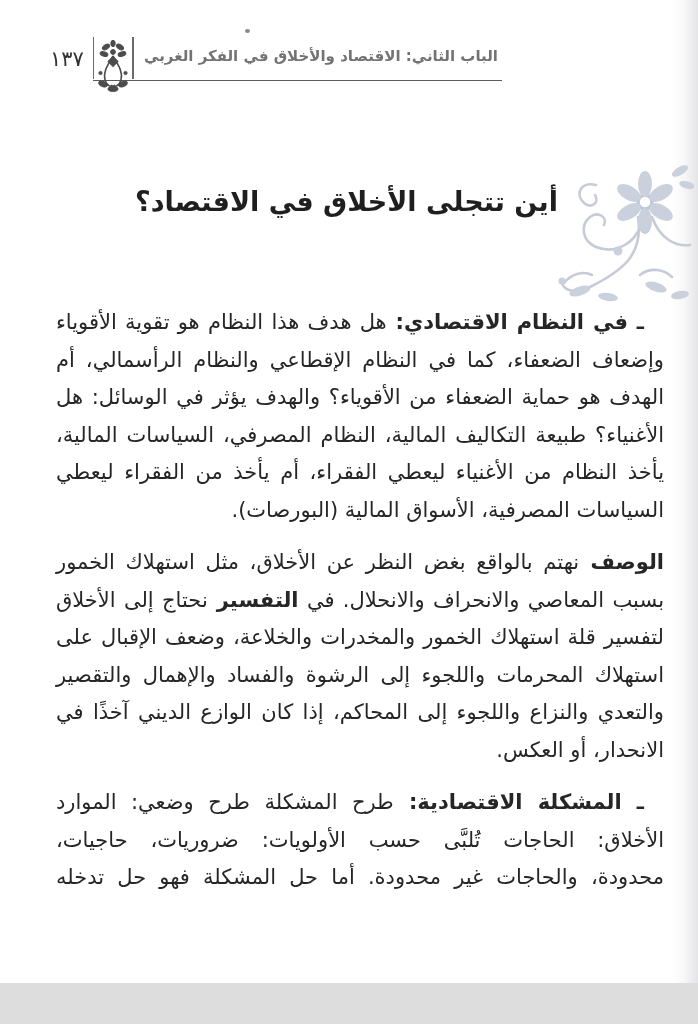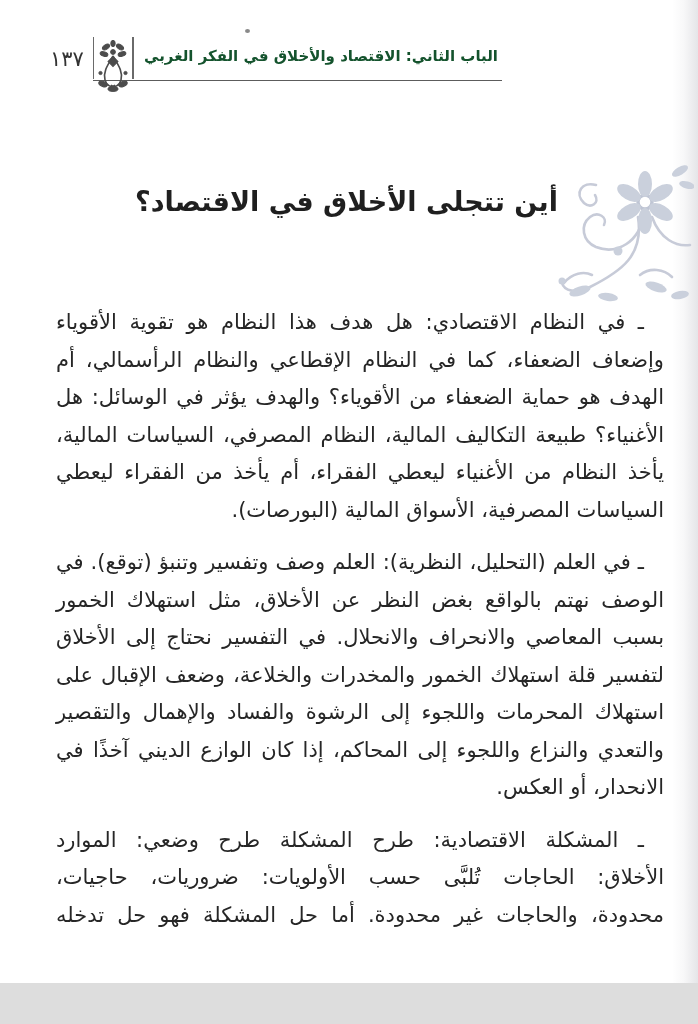--- a/index.html
+++ b/index.html
@@ -56,21 +56,21 @@
   .header-ornament {
     display: inline-block;
     width: 36px; height: 52px;
     margin: 0 1px;
     transform: translateY(8px);
   }
   .chapter-title {
     direction: rtl;
     font-size: 15px;
     font-weight: bold;
-    color: #14532d;
+    color: #737373;
     padding: 0 4px 4px 10px;
     white-space: nowrap;
     line-height: 40px;
   }
   
   .title-ornament {
     position: absolute;
     top: 155px; right: 4px;
     width: 150px; height: 152px;
     z-index: 0;
@@ -102,21 +102,21 @@
     direction: rtl;
     line-height: 37.5px;
     font-size: 21px;
     text-align: justify;
     text-align-last: justify;
     white-space: nowrap;
     overflow: visible;
   }
   .text-line.indent-line { padding-right: 20px; }
   .text-line.last-line { text-align-last: right; }
-  .seg.bold { font-weight: normal; }
+  .seg.bold { font-weight: bold; }
 </style>
 </head>
 <body>
 
 <div class="page">
 
   <div class="edge-shadow"></div>
   <div class="speck"></div>
 
   <header class="running-header">
@@ -185,21 +185,20 @@
   <main id="content" class="body-text">
       <div class="paragraph">
         <div class="text-line indent-line"><span class="seg bold">ـ في النظام الاقتصادي: </span><span class="seg">هل هدف هذا النظام هو تقوية الأقوياء</span></div>
         <div class="text-line"><span class="seg">وإضعاف الضعفاء، كما في النظام الإقطاعي والنظام الرأسمالي، أم</span></div>
         <div class="text-line"><span class="seg">الهدف هو حماية الضعفاء من الأقوياء؟ والهدف يؤثر في الوسائل: هل</span></div>
         <div class="text-line"><span class="seg">الأغنياء؟ طبيعة التكاليف المالية، النظام المصرفي، السياسات المالية،</span></div>
         <div class="text-line"><span class="seg">يأخذ النظام من الأغنياء ليعطي الفقراء، أم يأخذ من الفقراء ليعطي</span></div>
         <div class="text-line last-line"><span class="seg">السياسات المصرفية، الأسواق المالية (البورصات).</span></div>
       </div>
       <div class="paragraph">
-        <div class="text-line indent-line"><span class="seg bold">ـ في العلم (التحليل، النظرية): </span><span class="seg">العلم وصف وتفسير وتنبؤ (توقع). في</span></div>
         <div class="text-line"><span class="seg bold">الوصف </span><span class="seg">نهتم بالواقع بغض النظر عن الأخلاق، مثل استهلاك الخمور</span></div>
         <div class="text-line"><span class="seg">بسبب المعاصي والانحراف والانحلال. في </span><span class="seg bold">التفسير </span><span class="seg">نحتاج إلى الأخلاق</span></div>
         <div class="text-line"><span class="seg">لتفسير قلة استهلاك الخمور والمخدرات والخلاعة، وضعف الإقبال على</span></div>
         <div class="text-line"><span class="seg">استهلاك المحرمات واللجوء إلى الرشوة والفساد والإهمال والتقصير</span></div>
         <div class="text-line"><span class="seg">والتعدي والنزاع واللجوء إلى المحاكم، إذا كان الوازع الديني آخذًا في</span></div>
         <div class="text-line last-line"><span class="seg">الانحدار، أو العكس.</span></div>
       </div>
       <div class="paragraph">
         <div class="text-line indent-line"><span class="seg bold">ـ المشكلة الاقتصادية: </span><span class="seg">طرح المشكلة طرح وضعي: الموارد</span></div>
         <div class="text-line"><span class="seg">الأخلاق: الحاجات تُلبَّى حسب الأولويات: ضروريات، حاجيات،</span></div>

